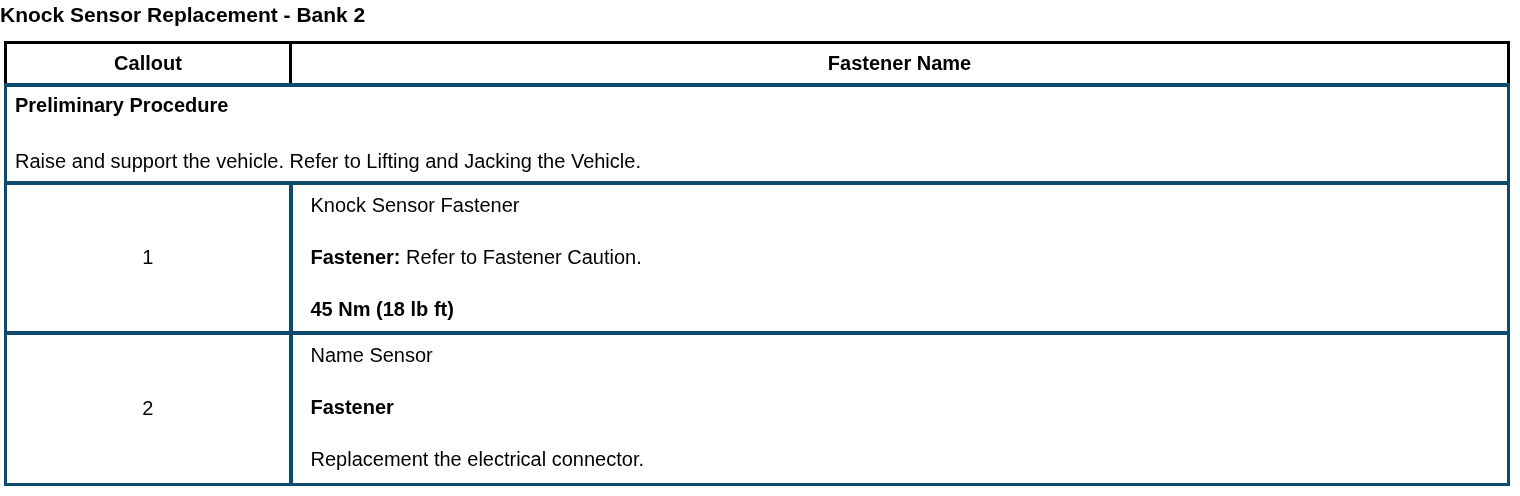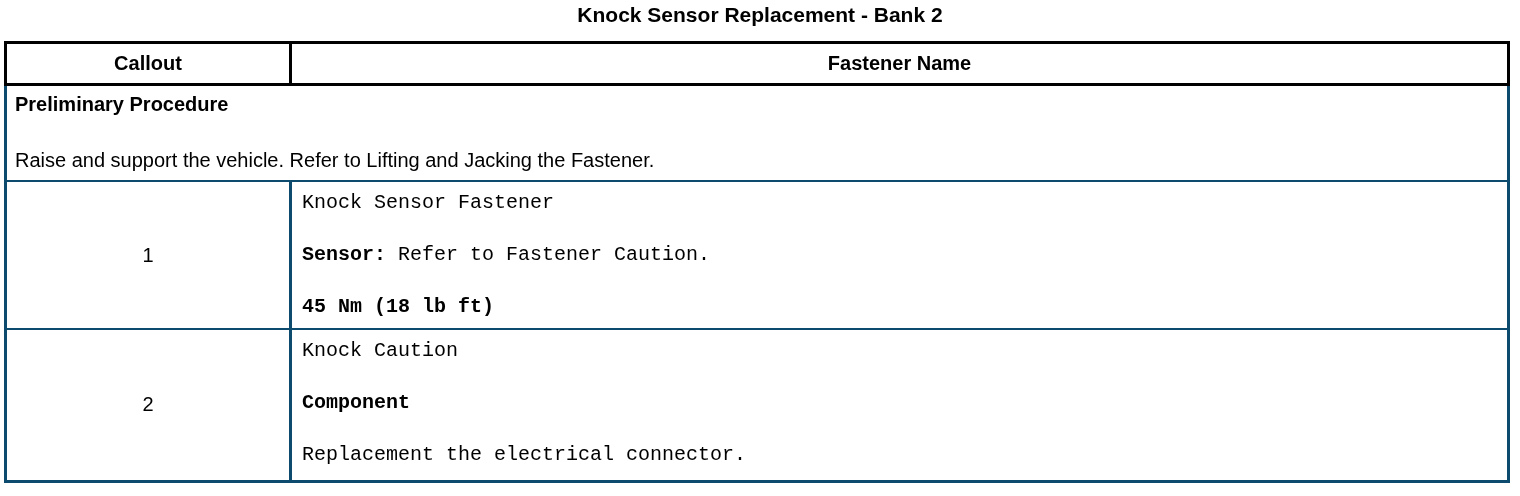--- a/index.html
+++ b/index.html
@@ -12,40 +12,40 @@
     overflow: hidden;
     font-family: "Liberation Sans", sans-serif;
     color: #000000;
   }
   .page {
     width: 1520px;
     height: 496px;
     background: #ffffff;
   }
   .doc-title {
-    text-align: center;
+    text-align: left;
     font-weight: bold;
     font-size: 21px;
     line-height: 24px;
     padding-top: 3px;
     margin-bottom: 14px;
   }
   table.proc-table {
     border-collapse: collapse;
     table-layout: fixed;
     margin-left: 4px;
     width: 1506px;
     background: #ffffff;
   }
   table.proc-table, .proc-table th {
     border: 3px solid #000000;
     padding-left: 16px;
   }
   .proc-table td {
-    border: 2px solid #0c4a6e;
+    border: 4px solid #0c4a6e;
   }
   .proc-table tr.prelim-row td,
   .proc-table td {
     border-left-width: 3px;
   }
   .proc-table td:last-child, .proc-table th:last-child { border-right-width: 3px; }
   .proc-table td:first-child, .proc-table th:first-child { border-left-width: 3px; }
   .proc-table tbody tr:last-child td { border-bottom-width: 3px; }
   .proc-table th {
     font-weight: bold;
@@ -69,23 +69,22 @@
     vertical-align: middle;
     font-size: 20px;
     padding: 2px;
   }
   .component-cell {
     vertical-align: top;
     font-size: 20px;
     padding: 9px 10px 10px 10px;
   }
   .component-cell p {
-    margin: 0 0 29px 0;
+    margin: 0 0 29px 8px;
     line-height: 23px;
-    font-family: Liberation Mono, monospace;
   }
   .component-cell p:last-child { margin-bottom: 0; }
   .row-1 .callout-cell, .row-1 .component-cell { height: 146px; }
   .row-2 .callout-cell, .row-2 .component-cell { height: 152px; }
   .bold-line, b { font-weight: bold; }
 </style>
 </head>
 <body>
 
 <div class="page">
@@ -100,37 +99,37 @@
     <thead>
       <tr>
         <th>Callout</th>
         <th>Fastener Name</th>
       </tr>
     </thead>
     <tbody>
       <tr class="prelim-row">
         <td colspan="2" class="prelim-cell">
           <p class="bold-line">Preliminary Procedure</p>
-          <p>Raise and support the vehicle. Refer to Lifting and Jacking the Fastener.</p>
+          <p>Raise and support the vehicle. Refer to Lifting and Jacking the Vehicle.</p>
         </td>
       </tr>
 
       <tr class="row-1">
         <td class="callout-cell">1</td>
         <td class="component-cell">
           <p>Knock Sensor Fastener</p>
-          <p><b>Sensor:</b> <span>Refer to Fastener Caution.</span></p>
+          <p><b>Fastener:</b> <span>Refer to Fastener Caution.</span></p>
           <p class="bold-line">45 Nm (18 lb ft)</p>
         </td>
       </tr>
 
       <tr class="row-2">
         <td class="callout-cell">2</td>
         <td class="component-cell">
-          <p>Knock Caution</p>
-          <p class="bold-line">Component</p>
+          <p>Name Sensor</p>
+          <p class="bold-line">Fastener</p>
           <p>Replacement the electrical connector.</p>
         </td>
       </tr>
     </tbody>
   </table>
 
 </div>
 
 </body></html>

